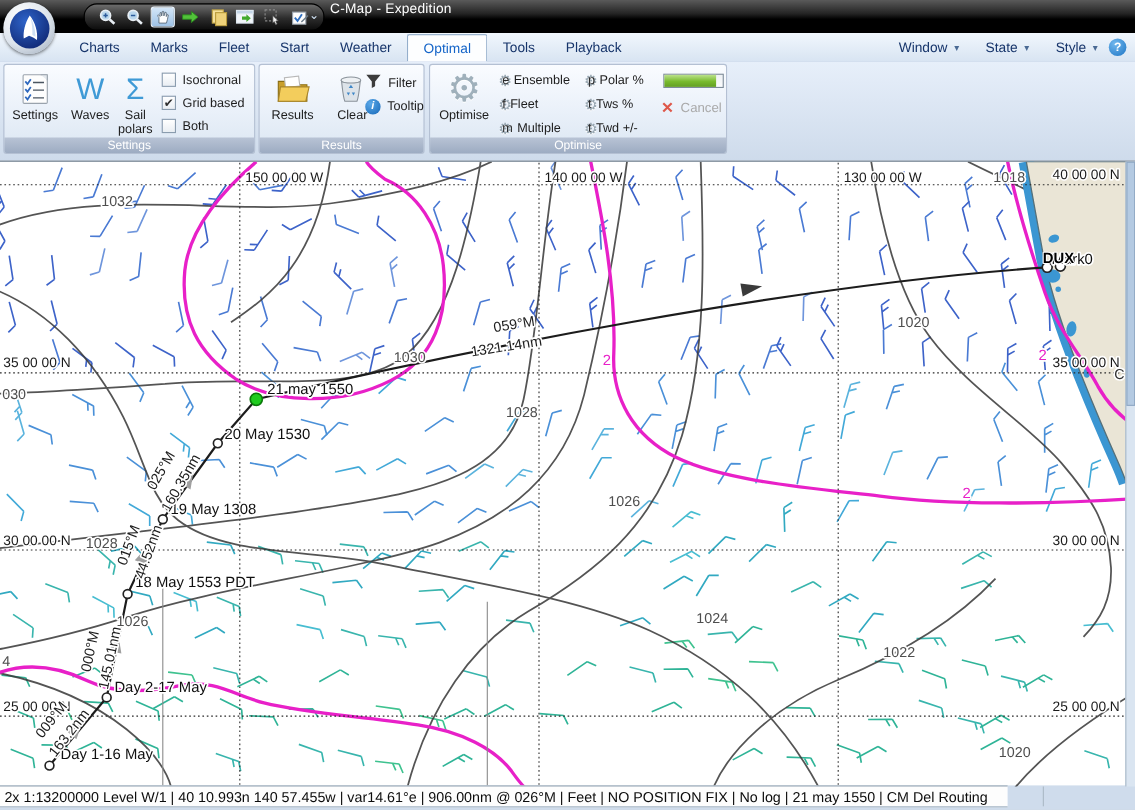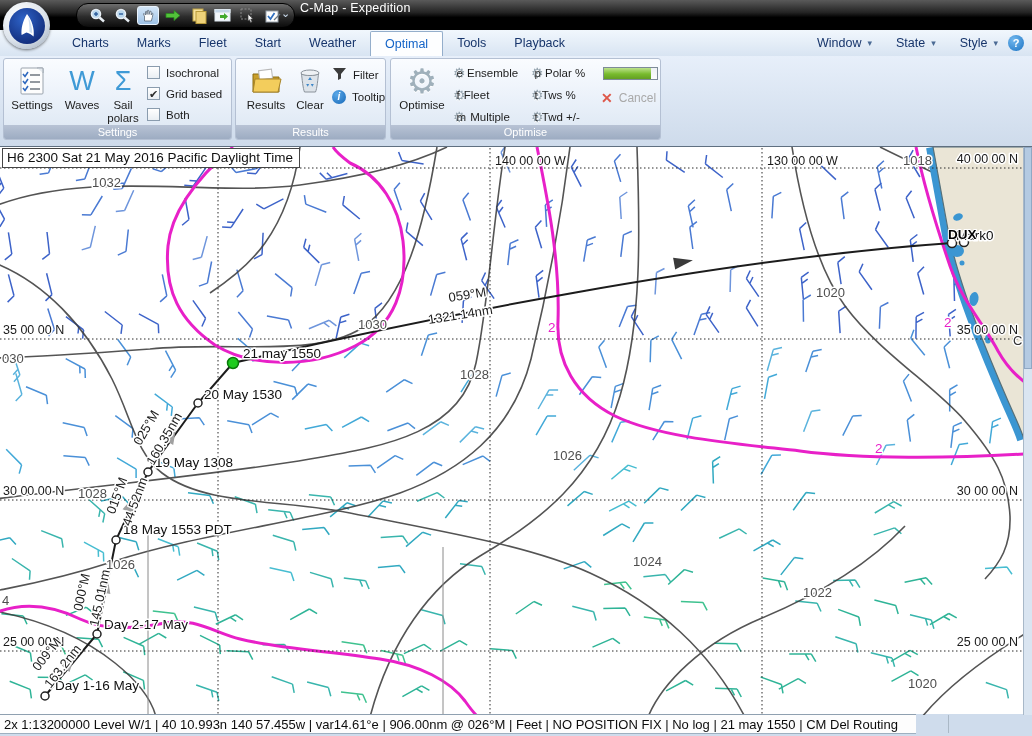--- a/index.html
+++ b/index.html
@@ -228,21 +228,21 @@
       <div class="bigbtn" style="left:6px;">
         <span class="bicon">
           <svg width="32" height="32">
               <path d="M3,9 L12,9 L14,12 L29,12 L29,27 L3,27 Z" fill="#c99f2b" stroke="#8a6d12"></path>
               <rect x="9" y="5" width="13" height="9" fill="#fff" stroke="#b8b8b8" transform="rotate(-7 15 9)"></rect>
               <path d="M5,14 L31,14 L28,27 L3,27 Z" fill="#f3cd5c" stroke="#a8852a"></path>
             </svg>
         </span>
         <span class="blabel">Results</span>
       </div>
-      <div class="bigbtn" style="left:50px;">
+      <div class="bigbtn" style="left:50px;align-items:flex-end;">
         <span class="bicon">
           <svg width="30" height="32">
               <ellipse cx="15" cy="8" rx="9" ry="3" fill="#eef1f4" stroke="#8a929a"></ellipse>
               <path d="M6.5,9 C7,13 8,24 9.5,27 L20.5,27 C22,24 23,13 23.5,9 C21,11 9,11 6.5,9 Z" fill="#dde3e9" stroke="#8a929a"></path>
               <polygon points="13,15 15,12 17,15" fill="#3f87c8"></polygon>
               <polygon points="11.2,19 14.2,19 12.7,21.8" fill="#3f87c8"></polygon>
               <polygon points="15.8,19 18.8,19 17.3,21.8" fill="#3f87c8"></polygon>
             </svg>
         </span>
         <span class="blabel">Clear</span>
@@ -813,21 +813,20 @@
           <text x="150" y="429" font-size="13" fill="#1c1c1c" font-family="&quot;Liberation Sans&quot;, sans-serif" style="paint-order:stroke;stroke:#ffffff;stroke-width:3px;stroke-linejoin:round" transform="rotate(-60,150,429)" text-anchor="middle">025°M</text>
           <text x="168" y="440" font-size="13" fill="#1c1c1c" font-family="&quot;Liberation Sans&quot;, sans-serif" style="paint-order:stroke;stroke:#ffffff;stroke-width:3px;stroke-linejoin:round" transform="rotate(-60,168,440)" text-anchor="middle">160.35nm</text>
           <text x="468" y="298" font-size="13" fill="#1c1c1c" font-family="&quot;Liberation Sans&quot;, sans-serif" style="paint-order:stroke;stroke:#ffffff;stroke-width:3px;stroke-linejoin:round" transform="rotate(-9,468,298)" text-anchor="middle">059°M</text>
           <text x="461" y="318" font-size="13" fill="#1c1c1c" font-family="&quot;Liberation Sans&quot;, sans-serif" style="paint-order:stroke;stroke:#ffffff;stroke-width:3px;stroke-linejoin:round" transform="rotate(-9,461,318)" text-anchor="middle">1321.14nm</text>
           <text x="956" y="239" font-size="13.5" fill="#101010" font-family="&quot;Liberation Sans&quot;, sans-serif" style="paint-order:stroke;stroke:#ffffff;stroke-width:3px;stroke-linejoin:round">Mark0</text>
           <text x="948" y="238" font-size="13.5" fill="#000" font-family="&quot;Liberation Sans&quot;, sans-serif" style="paint-order:stroke;stroke:#ffffff;stroke-width:2px;stroke-linejoin:round" font-weight="bold">DUX</text>
           <text x="1013" y="344" font-size="13" fill="#333" font-family="&quot;Liberation Sans&quot;, sans-serif" style="paint-order:stroke;stroke:#ffffff;stroke-width:3px;stroke-linejoin:round">C</text>
         </g>
     </svg>
 
-    <div class="hbox">H6 2300 Sat 21 May 2016 Pacific Daylight Time</div>
     <div class="map-scroll">
       <div class="map-thumb"></div>
     </div>
   </div>
 
   <div class="statusbar">
     <span>2x 1:13200000 Level W/1 | 40 10.993n 140 57.455w | var14.61°e | 906.00nm @ 026°M | Feet | NO POSITION FIX | No log | 21 may 1550 | CM Del Routing</span>
     <span class="sb-div"></span>
   </div>
 </div>

